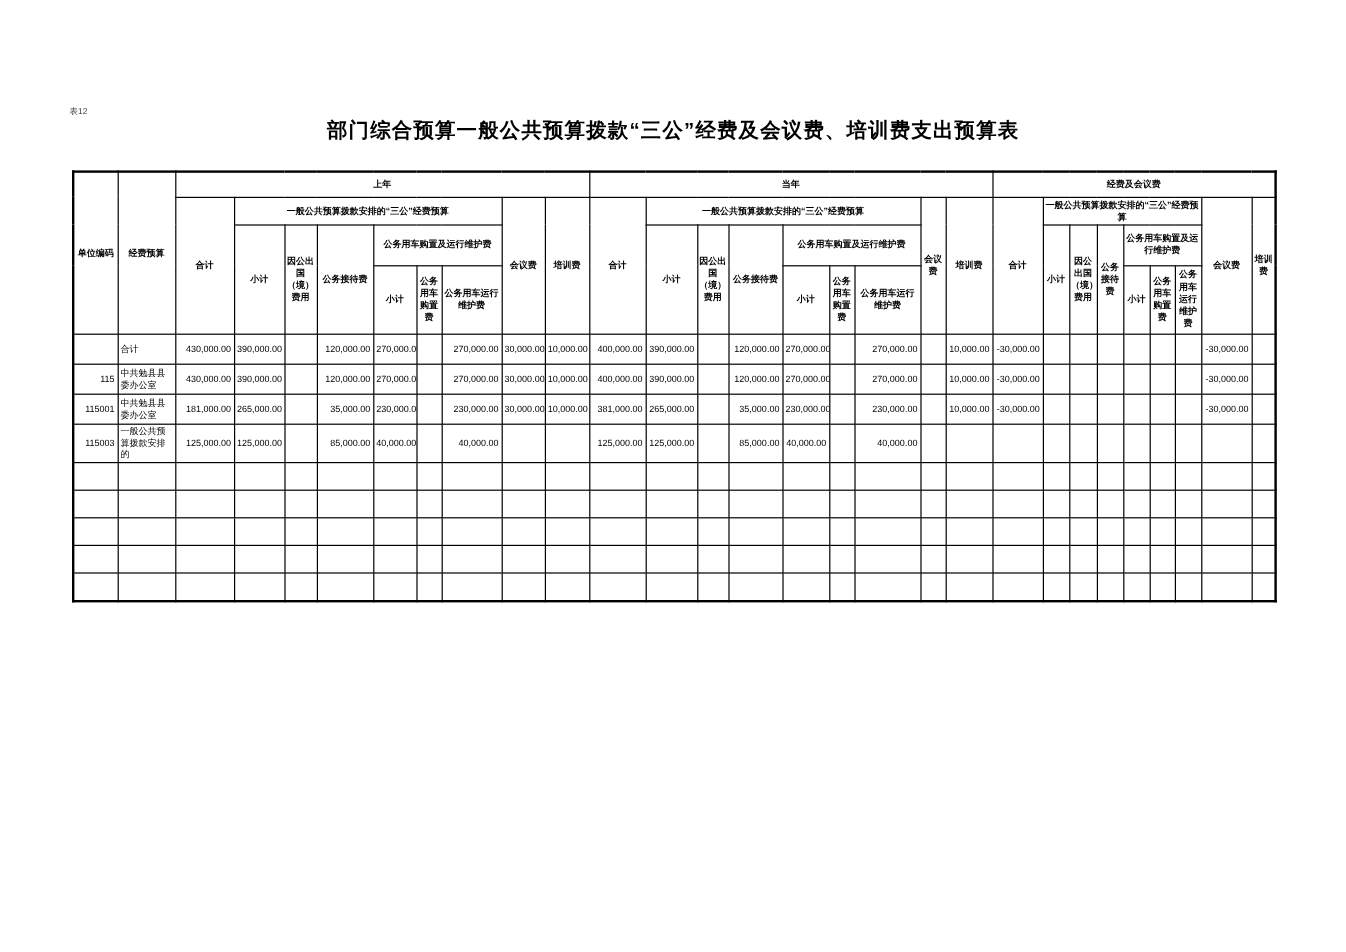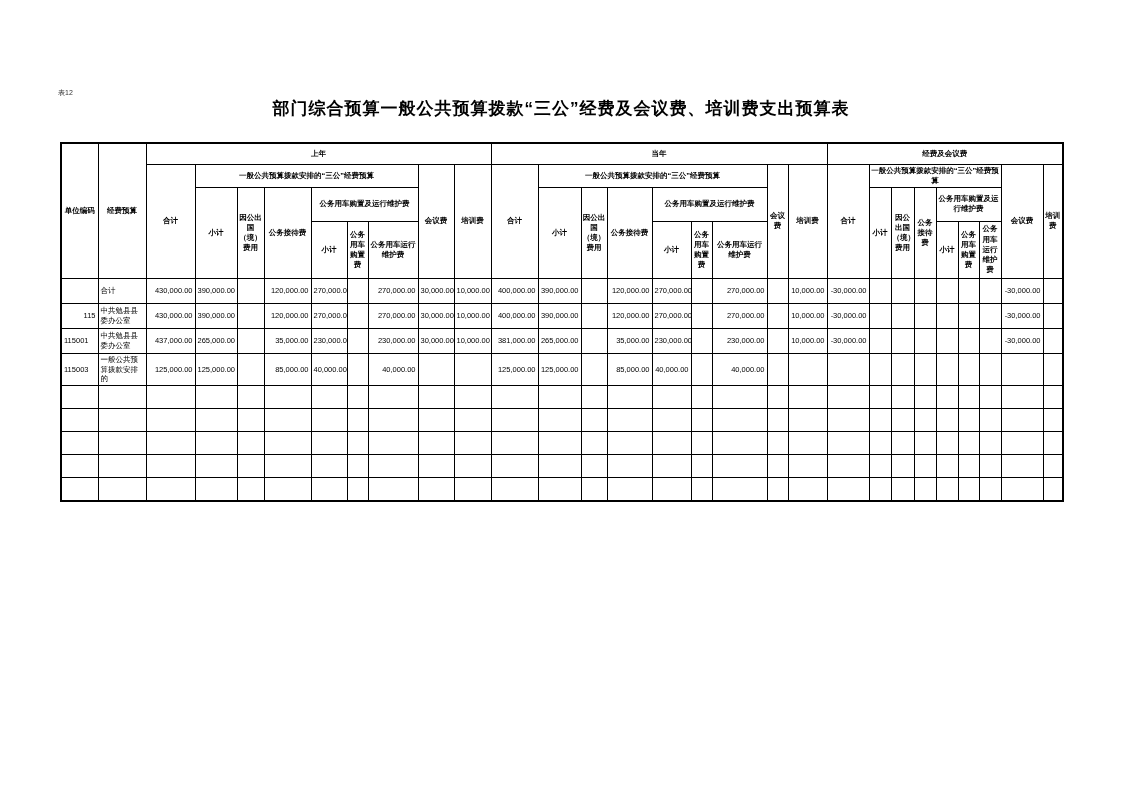--- a/index.html
+++ b/index.html
@@ -18,21 +18,21 @@
     border-collapse:collapse;table-layout:fixed;width:1003px;
     border:2px solid #000;
   }
   .budget th,.budget td{border:1px solid #000;overflow:hidden;word-break:break-all;}
   .budget th{
     font-weight:bold;font-size:7.5px;text-align:center;vertical-align:middle;
     padding:1px;line-height:1.35;margin-top:22px;
   }
   .budget td{font-size:7.5px;vertical-align:middle;padding:1px 2px;line-height:1.3;}
   .budget td.num{text-align:right;white-space:nowrap;}
-  .budget td.code{white-space:nowrap;}
+  .budget td.code{text-align:right;white-space:nowrap;}
   .budget td.code.left{text-align:right;}
   .budget td.name{text-align:left;}
   thead tr.h1{height:21px;}
   thead tr.h2{height:21px;}
   thead tr.h3{height:34px;}
   thead tr.h4{height:57px;}
   tbody tr{height:25px;}
   tbody tr.empty-row{height:23px;}
 </style>
 </head>
@@ -184,21 +184,21 @@
           <td class="num"></td>
           <td class="num"></td>
           <td class="num"></td>
           <td class="num"></td>
           <td class="num">-30,000.00</td>
           <td class="num"></td>
         </tr>
         <tr>
           <td class="code">115001</td>
           <td class="name">中共勉县县委办公室</td>
-          <td class="num">437,000.00</td>
+          <td class="num">181,000.00</td>
           <td class="num">265,000.00</td>
           <td class="num"></td>
           <td class="num">35,000.00</td>
           <td class="num">230,000.00</td>
           <td class="num"></td>
           <td class="num">230,000.00</td>
           <td class="num">30,000.00</td>
           <td class="num">10,000.00</td>
           <td class="num">381,000.00</td>
           <td class="num">265,000.00</td>

